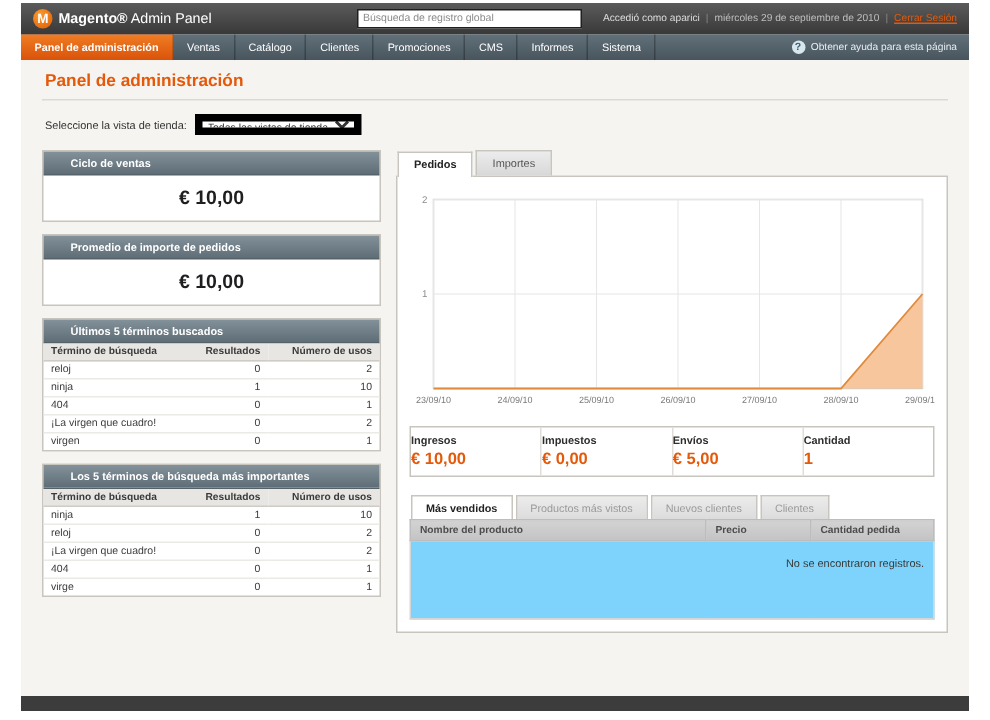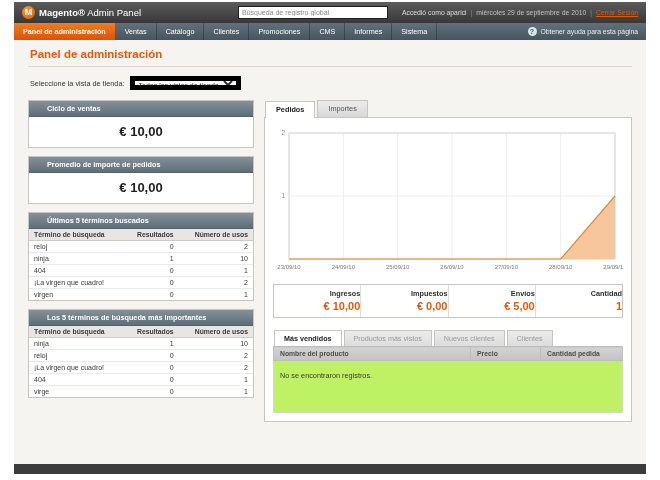--- a/index.html
+++ b/index.html
@@ -45,29 +45,29 @@
 
   
   .tabs{display:flex;gap:2px;padding-left:1px}
   .tab{font-size:7.3px;padding:3px 10px;border:1px solid #c8c5bf;border-bottom:none;background:linear-gradient(#ececec,#d8d8d8);color:#555;cursor:pointer}
   .tab.active{background:#fff;font-weight:bold;color:#222;position:relative;top:1px;padding-bottom:4px}
   .tab-panel{border:1px solid #c8c5bf;background:#fff;padding:8px}
   .range-bar{background:linear-gradient(#efefef,#d7d7d7);border:1px solid #c6c6c6;padding:3px 6px;font-size:7px;color:#333;display:flex;justify-content:flex-end;align-items:center;gap:5px;margin-bottom:8px}
   .range-bar select{font-size:7px;height:13px;border:1px solid #999}
   #chart-svg{display:block;width:100%;height:150px}
   .stats-row{display:flex;border:1px solid #c8c5bf;margin-top:8px}
-  .stat{flex:1;text-align:right;padding:4px 0 5px;border-right:1px solid #e0ddd8}
+  .stat{flex:1;text-align:left;padding:4px 0 5px;border-right:1px solid #e0ddd8}
   .stat:last-child{border-right:none}
   .stat-label{font-size:7.3px;font-weight:bold;color:#2e2e2e}
   .stat-value{font-size:11px;font-weight:bold;color:var(--accent,#e4590a);margin-top:2px}
   .grid-tabs{display:flex;gap:2px;margin-top:12px;padding-left:1px}
   .gtab{font-size:7.2px;padding:3px 9px;border:1px solid #c8c5bf;border-bottom:none;background:#fff;font-weight:bold;color:#222;cursor:pointer}
   .gtab.disabled{background:linear-gradient(#ececec,#dcdcdc);color:#9a9a9a;font-weight:normal}
   .grid th{background:linear-gradient(#d3d3d3,#c3c3c3);font-size:6.8px;font-weight:bold;color:#4c4c4c;text-align:left;padding:3px 6px;border:1px solid #bdbdbd}
-  .grid .empty{background:#bef264;text-align:left;font-size:7.3px;color:#3a3a3a;padding:10px 6px 32px;border:1px solid #d5d5d5;border-top:none}
+  .grid .empty{background:#7dd3fc;text-align:right;font-size:7.3px;color:#3a3a3a;padding:10px 6px 32px;border:1px solid #d5d5d5;border-top:none}
 
   .footbar{flex:0 0 auto;height:10px;background:#3c3c3c;margin-top:6px}
 </style>
 </head>
 <body>
 
 <div class="app">
 
   <header class="topbar">
     <div class="brand">

